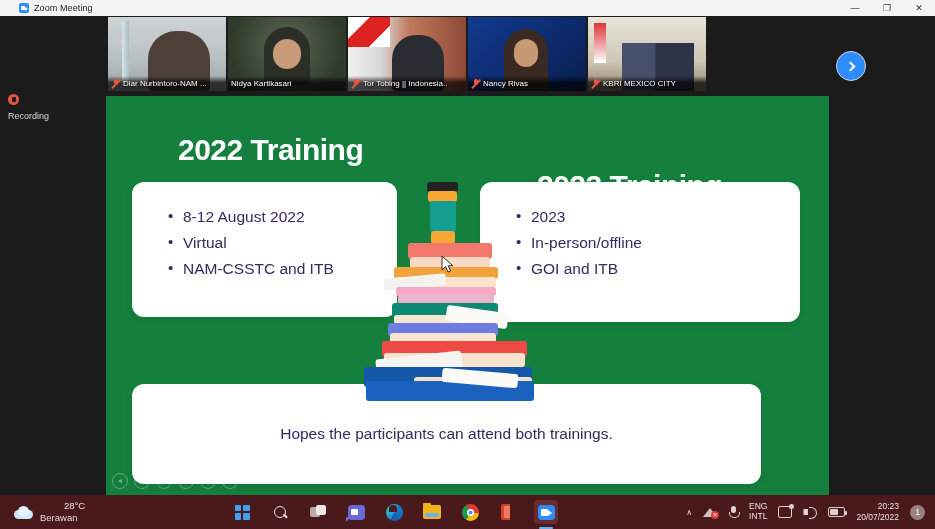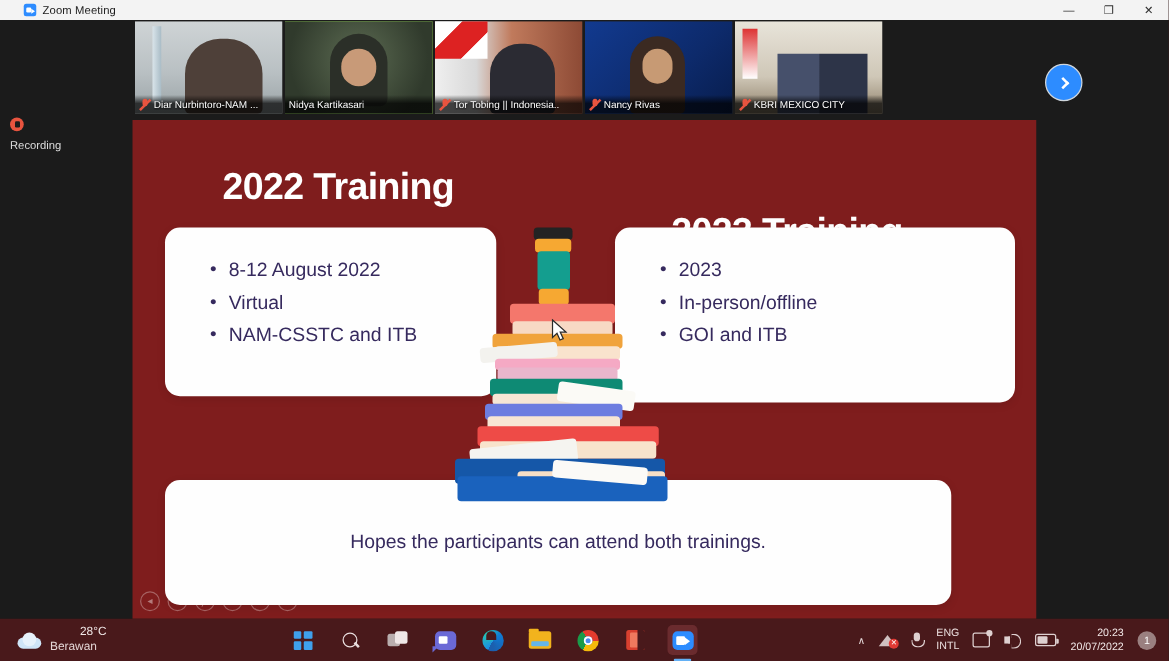--- a/index.html
+++ b/index.html
@@ -134,35 +134,35 @@
     display:flex; align-items:center; justify-content:center; cursor:pointer;
   }
   #next-page .chev{
     width:7px; height:7px; border-top:2px solid #fff; border-right:2px solid #fff;
     transform:rotate(45deg); margin-left:-2px;
   }
 
   
   #slide{
     position:absolute; left:106px; top:80px; width:723px; height:399px;
-    background:#7f1d1d; overflow:hidden;
+    background:#15803d; overflow:hidden;
   }
   .slide-title{
     position:absolute; font-weight:bold; color:#ffffff;
     font-size:30px; letter-spacing:-.5px; white-space:nowrap;
   }
   #title-2022{ left:72px; top:37px; }
   #title-2023{ left:431px; top:37px;margin-top:36px; }
 
   .card{
     position:absolute; background:#fefefe; border-radius:12px;
     box-shadow:0 2px 7px rgba(0,0,0,.10);
   }
   #card-2022{ left:26px; top:86px; width:265px; height:135px; }
-  #card-2023{ left:386px; top:86px; width:320px; height:140px; }
+  #card-2023{ left:374px; top:86px; width:320px; height:140px; }
   #card-note { left:26px; top:288px; width:629px; height:100px;
                 display:flex; align-items:center; justify-content:center; }
 
   .bullets{ list-style:none; padding:26px 0 0 36px; }
   .bullets li{
     font-size:15.5px; color:#362a5e; margin-bottom:8px;
     position:relative; padding-left:15px; white-space:nowrap;
   }
   .bullets li::before{
     content:"•"; position:absolute; left:0; top:-1px; font-size:15px; color:#362a5e;

